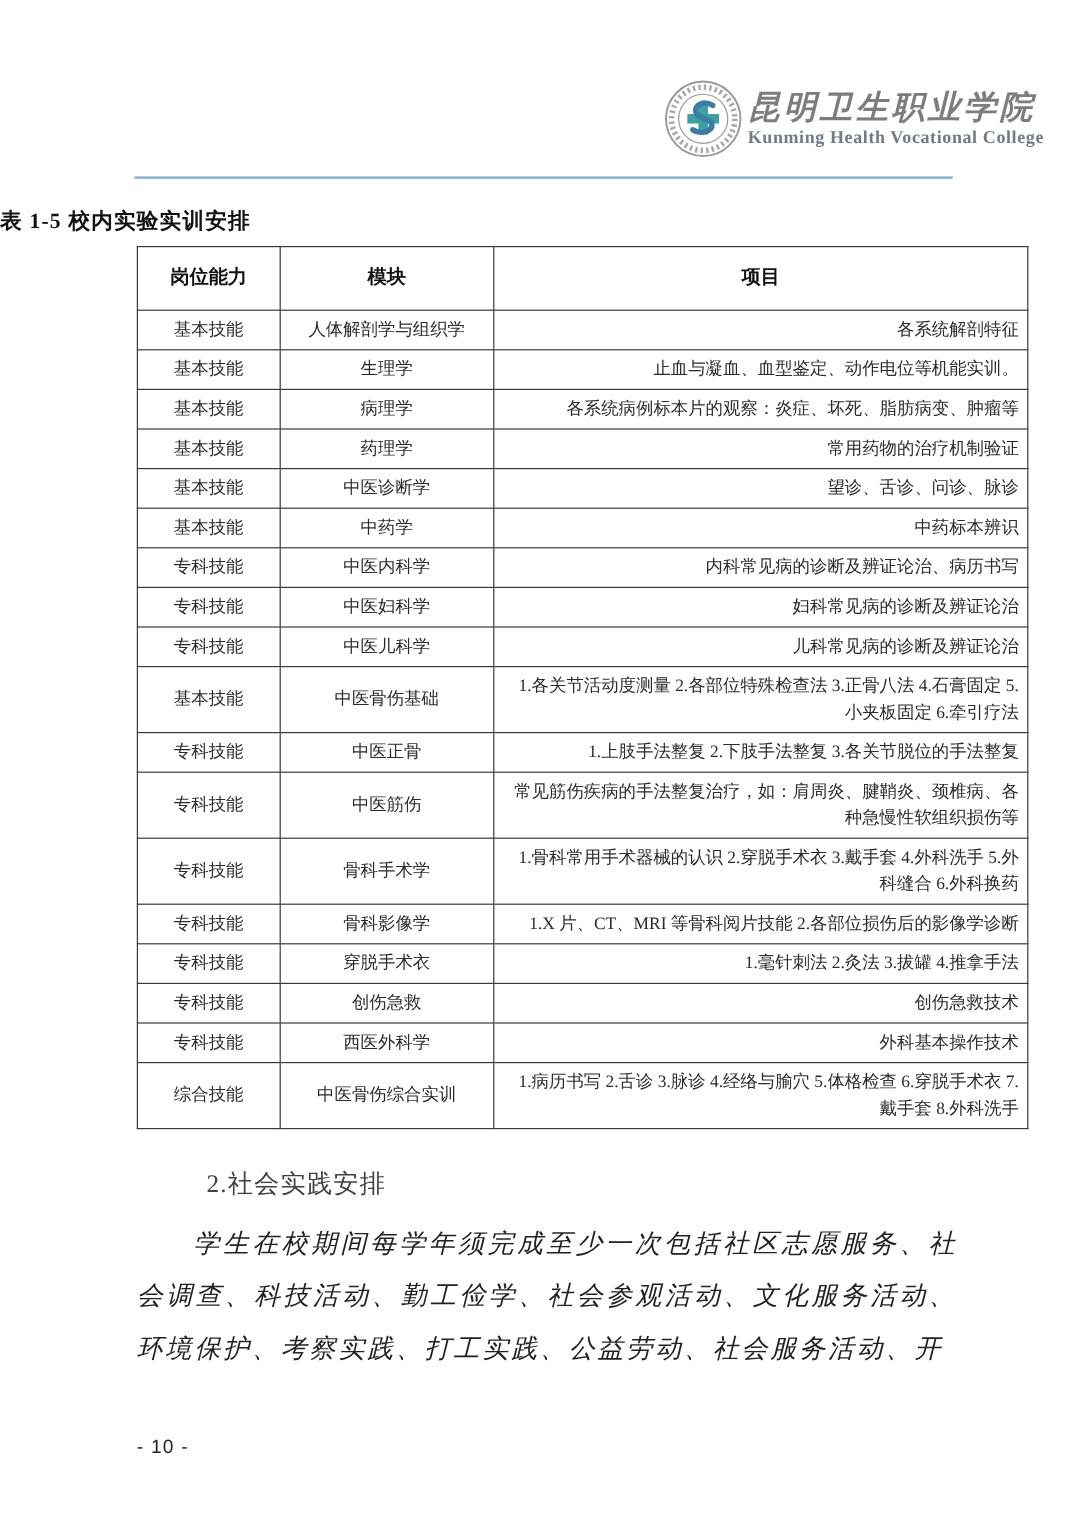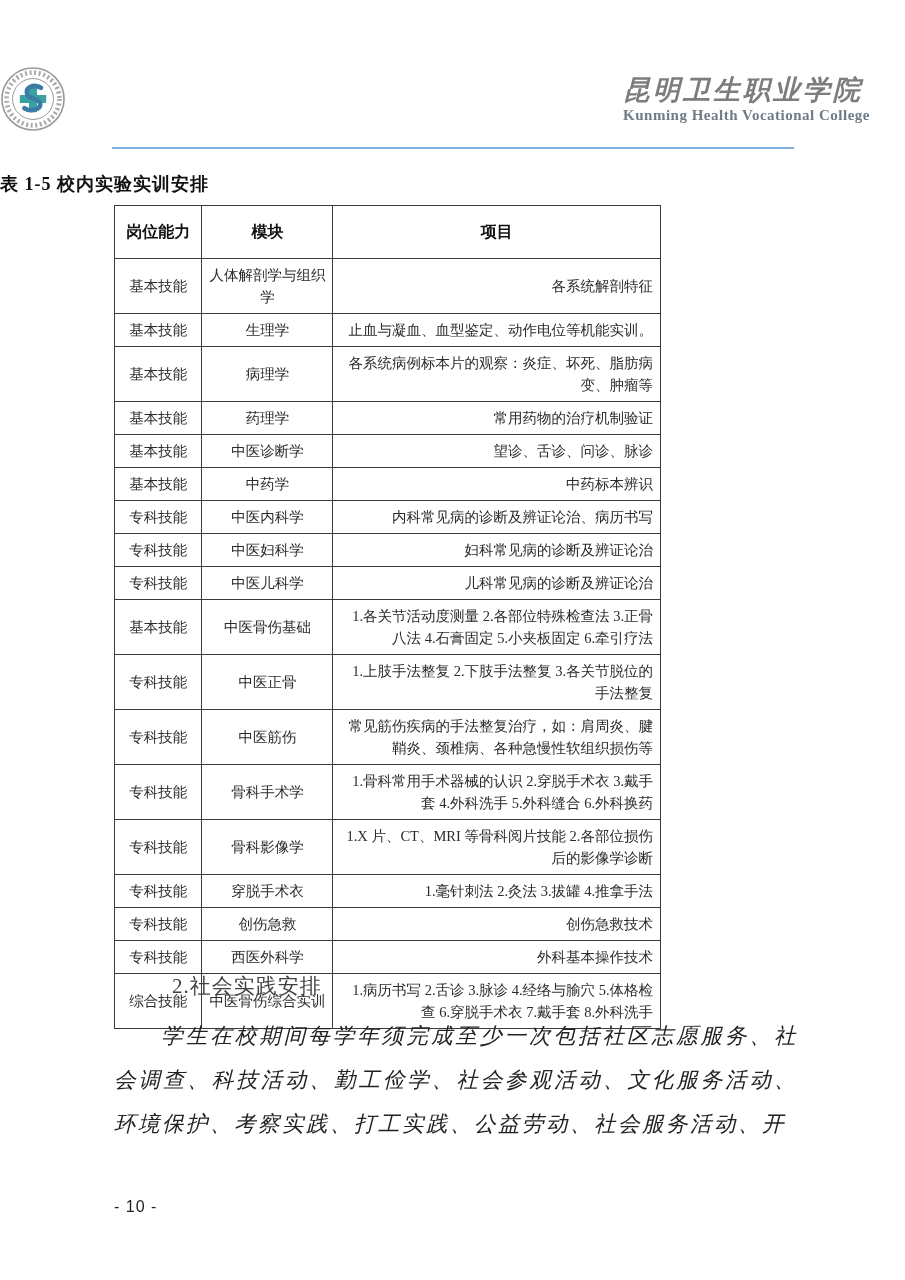--- a/index.html
+++ b/index.html
@@ -12,21 +12,21 @@
     position: relative;
     overflow: hidden;
   }
   .page { width: 905px; height: 1280px; position: relative; }
 
   
   .header-block {
     position: absolute;
     top: 66px; left: 0; right: 35px;
     display: flex;
-    justify-content: space-between;
+    justify-content: flex-end;
     align-items: center;
     gap: 4px;
   }
   .seal { width: 66px; height: 66px; flex: 0 0 auto; }
   .college-names { display: flex; flex-direction: column; align-items: flex-start; }
   .college-zh {
     font-size: 27px;
     color: #7d7d7d;
     letter-spacing: 3px;
     font-style: italic;
@@ -56,21 +56,21 @@
     width: 100%;
     text-align: left;
     font-size: 18px;
     font-weight: bold;
     letter-spacing: 1px;
     color: #111;
   }
   table.main-table {
     position: absolute;
     top: 205px; left: 114px;
-    width: 547px;
+    width: 743px;
     border-collapse: collapse;
     table-layout: fixed;
     font-size: 14.5px;
     color: #2b2b2b;
   }
   .main-table th, .main-table td {
     border: 1px solid #3a3a3a;
     padding: 5px 7px;
     line-height: 22px;
     vertical-align: middle;

